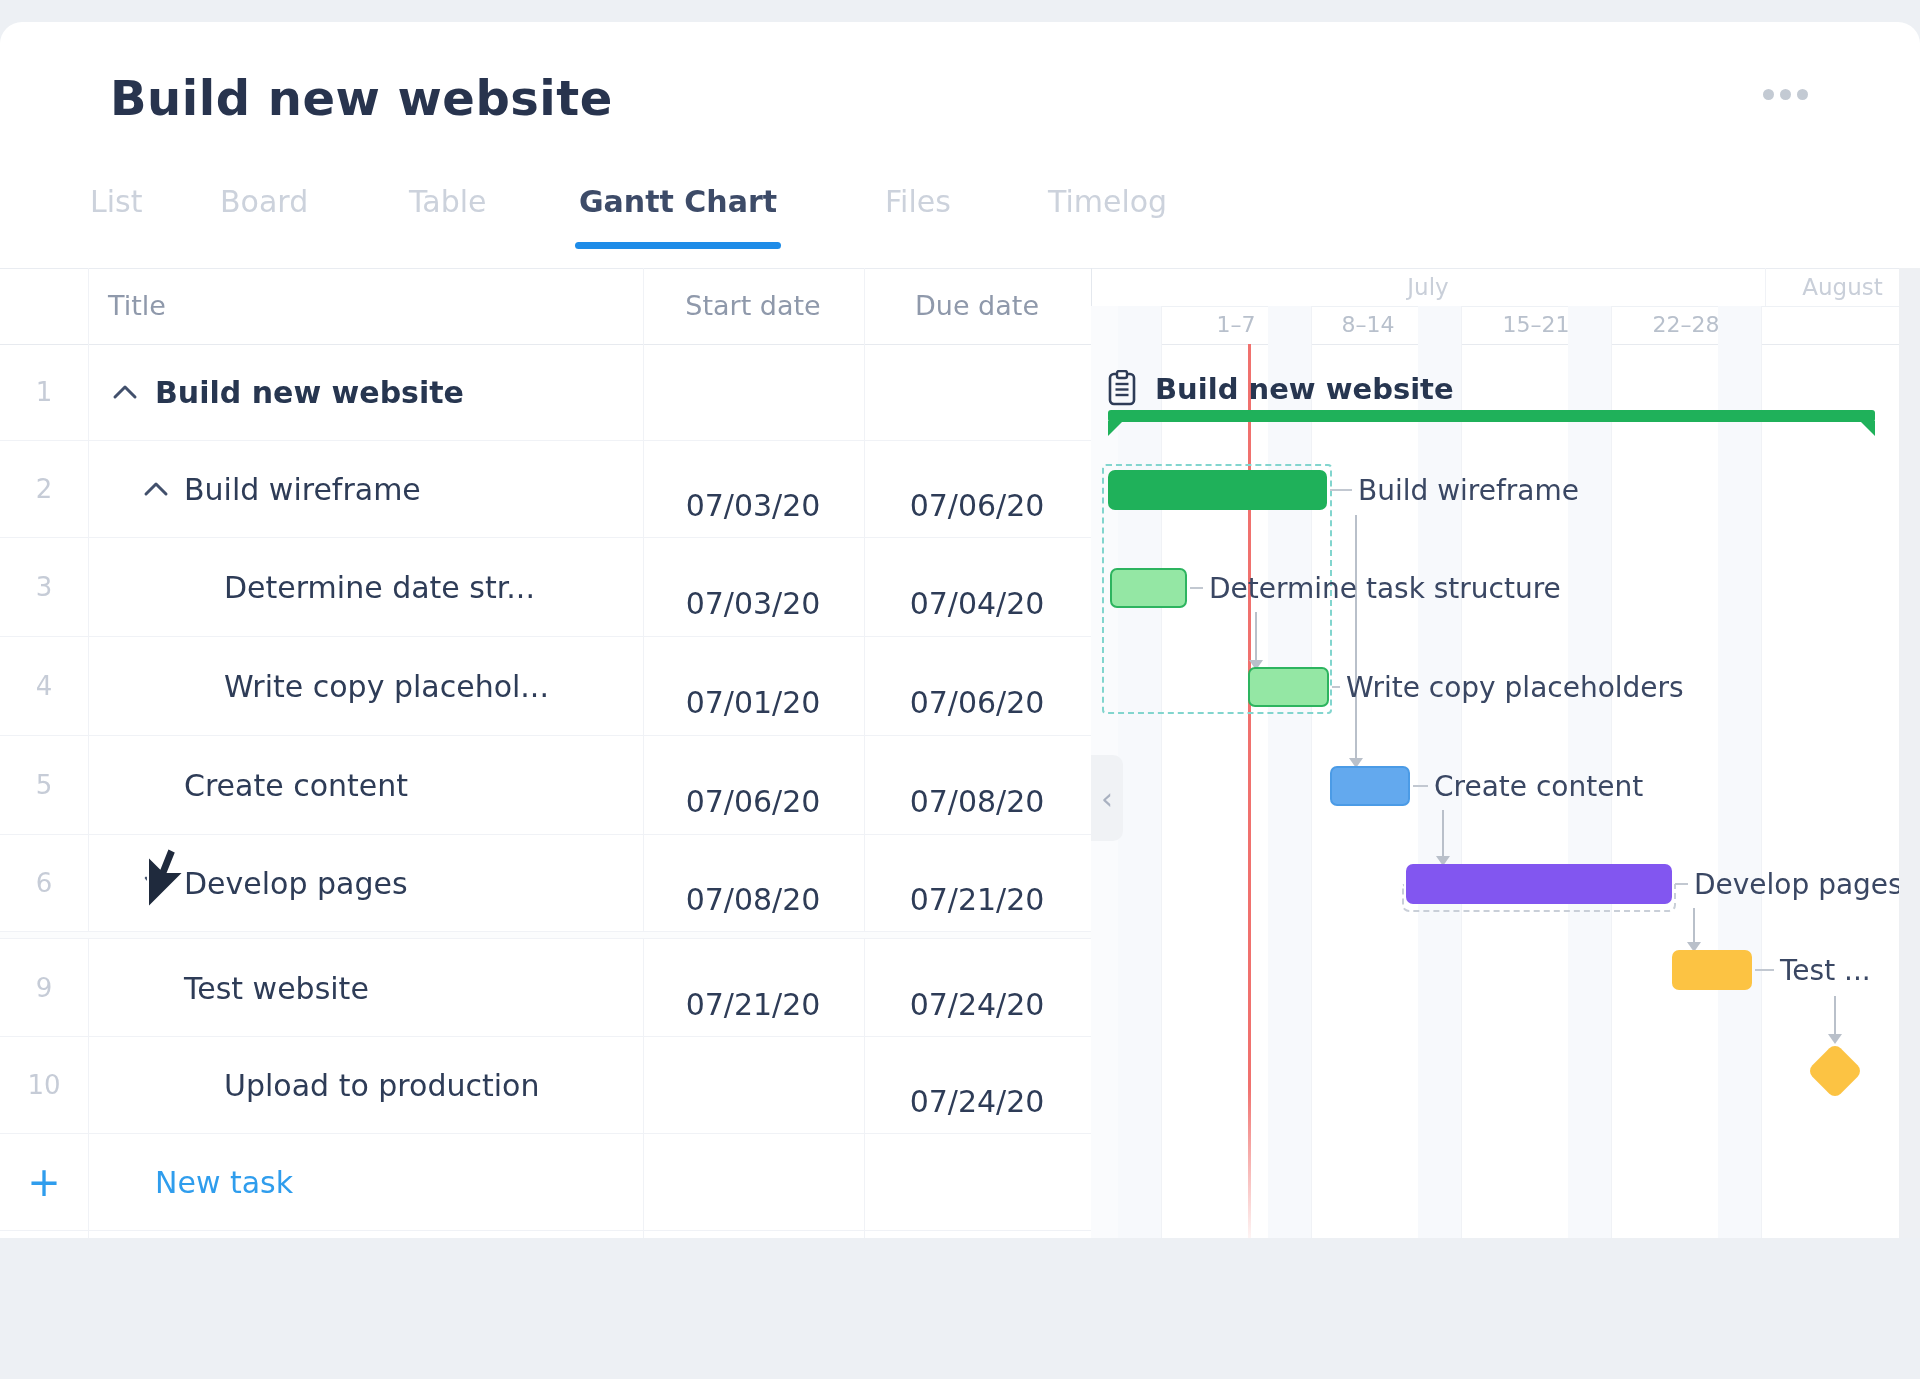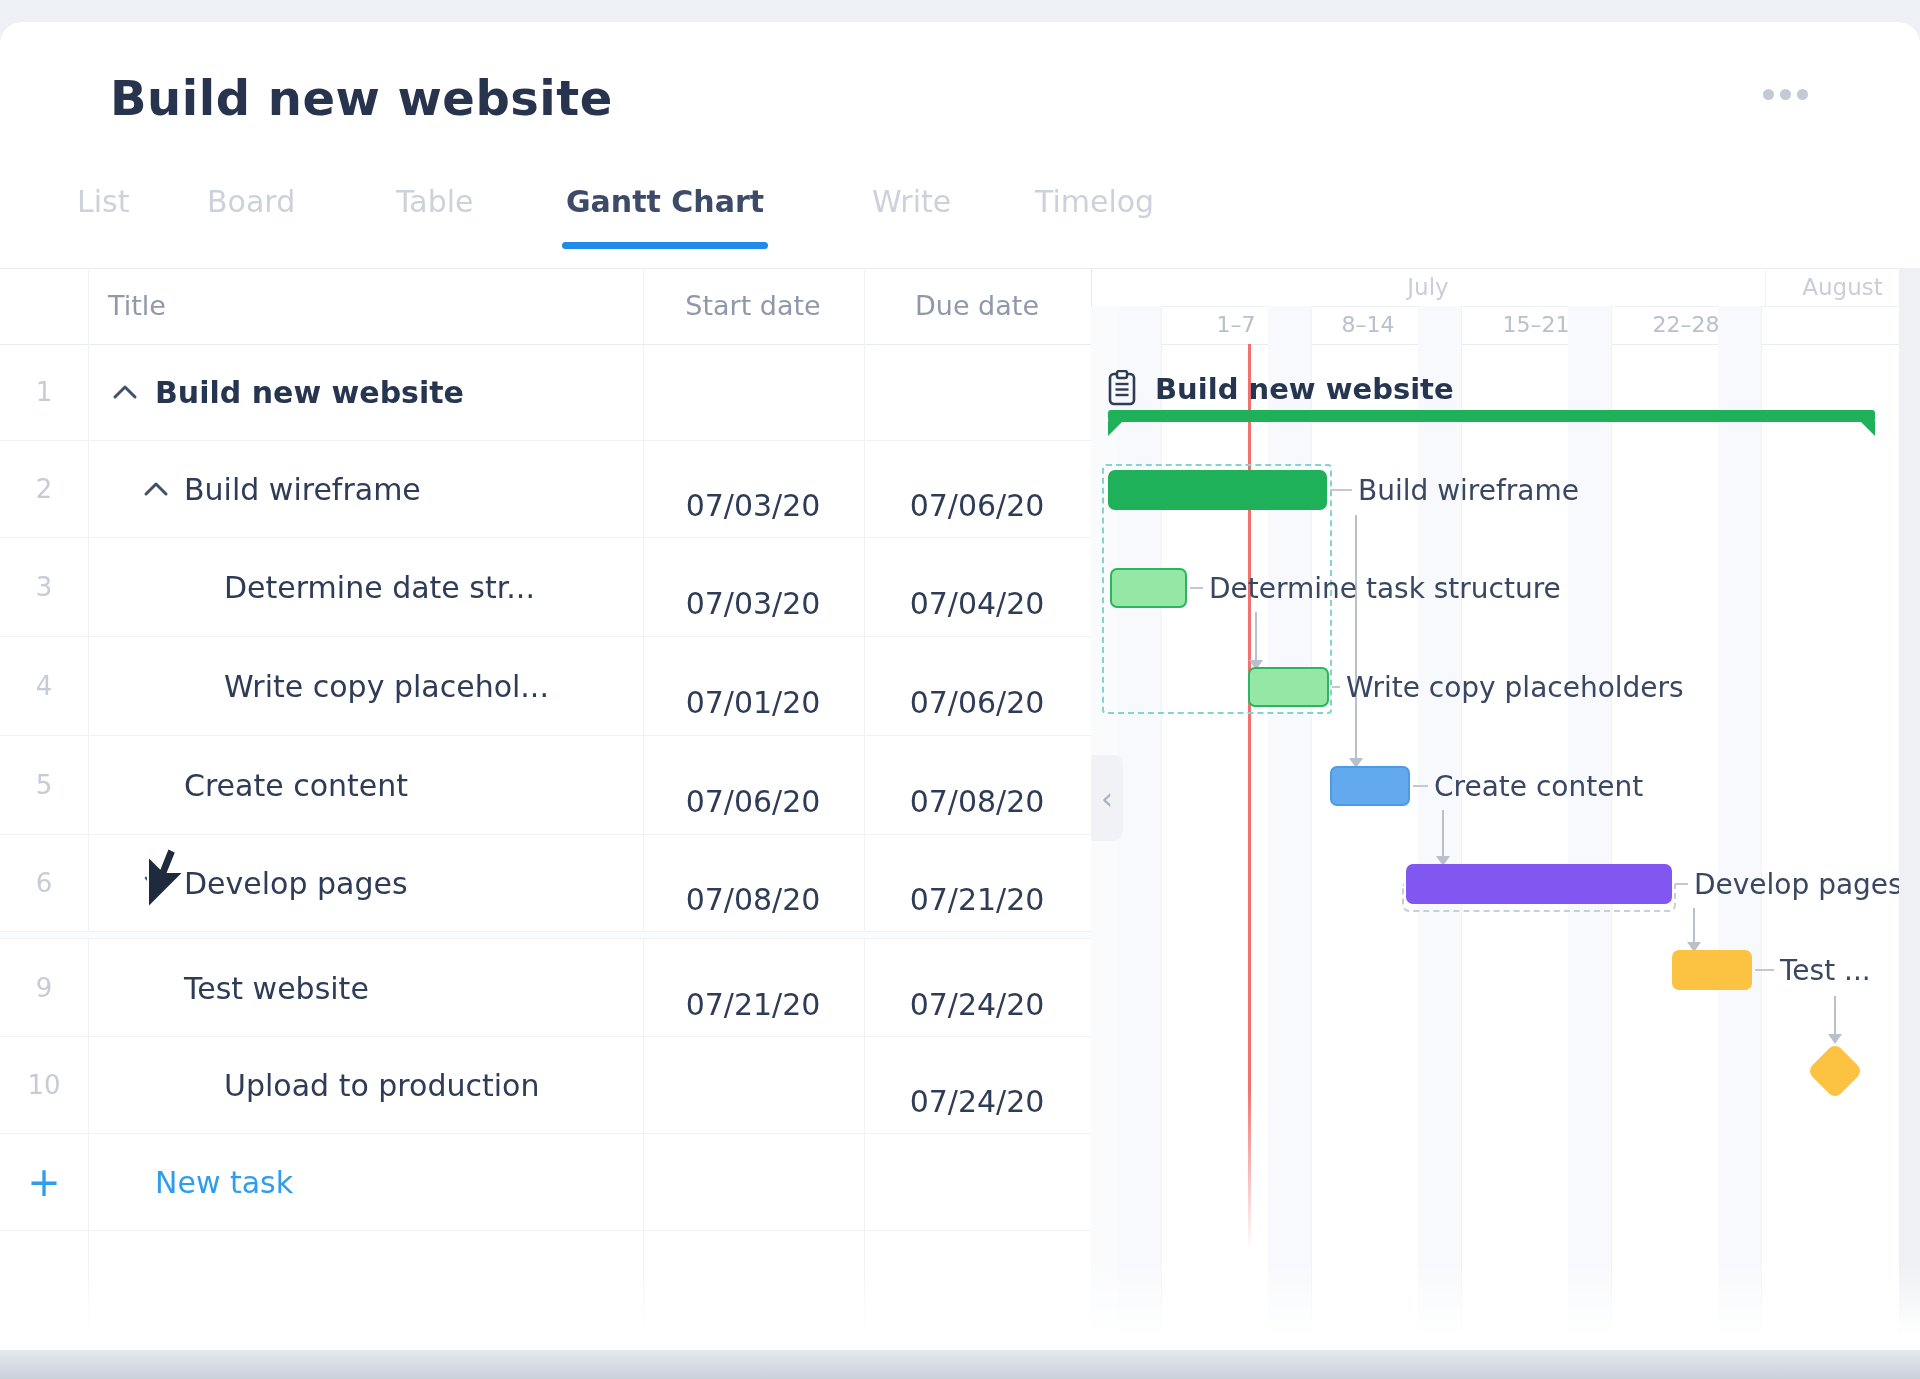--- a/index.html
+++ b/index.html
@@ -1,26 +1,26 @@
 <!DOCTYPE html>
 <html style="--accent: #1e8ce8;"><head>
 <meta charset="utf-8">
 <style>
   html,body{margin:0;padding:0;background:#edf0f4;}
   *{box-sizing:border-box;}
-  .stage{position:relative;width:1920px;height:1379px;overflow:hidden;
+  .stage{position:relative;width:1920px;height:1238px;overflow:hidden;
          background:#edf0f4;font-family:"DejaVu Sans","Liberation Sans",sans-serif;}
   .card{position:absolute;left:0;right:0;top:22px;bottom:0;background:#ffffff;
         border-radius:22px 22px 0 0;}
   .page-title{position:absolute;left:110px;top:70px;font-size:48px;font-weight:600;
         color:#28344e;letter-spacing:.5px;white-space:nowrap;}
   .dots{position:absolute;left:1763px;top:89px;display:flex;gap:6px;cursor:pointer;}
   .dots i{width:11px;height:11px;border-radius:50%;background:#c3cad3;display:block;}
   .tabs{position:absolute;left:0;top:184px;height:66px;width:1920px;}
-  .tab{position:absolute;top:0;font-size:30px;color:#ccd2dc;height:66px;cursor:pointer;white-space:nowrap;}
+  .tab{position:absolute;top:0;font-size:30px;color:#ccd2dc;height:66px;cursor:pointer;white-space:nowrap;margin-left:13px;}
   .tab.active{color:#3d4b68;font-weight:600;}
   .tab.active::after{content:"";position:absolute;left:-4px;right:-4px;top:58px;height:7px;
         border-radius:4px;background:var(--accent,#1e8ce8);}
   
   .hline{position:absolute;height:1px;background:#eef1f5;}
   .vline{position:absolute;width:1px;background:#f0f2f6;}
   .colhead{position:absolute;top:268px;height:76px;line-height:76px;font-size:27px;color:#8f99ab;white-space:nowrap;}
   .t-row{position:absolute;left:0;width:1091px;border-bottom:1px solid #f0f2f6;cursor:pointer;}
   .rnum{position:absolute;left:0;width:88px;text-align:center;font-size:26px;color:#c6ccd7;
         transform:translateY(-50%);top:50%;}
@@ -77,21 +77,21 @@
       <i></i>
       <i></i>
       <i></i>
     </div>
 
   <div class="tabs" id="tabs">
       <div class="tab" style="left: 77px;">List</div>
       <div class="tab" style="left: 207px;">Board</div>
       <div class="tab" style="left: 396px;">Table</div>
       <div class="tab active" style="left: 566px; text-align: right;">Gantt Chart</div>
-      <div class="tab" style="left: 872px;">Write</div>
+      <div class="tab" style="left: 872px;">Files</div>
       <div class="tab" style="left: 1035px;">Timelog</div>
     </div>
 
   <div class="hline" style="left:0;top:268px;width:1920px;background:#e9ecf1;"></div>
   <div class="hline" style="left:0;top:344px;width:1920px;background:#e7eaef;"></div>
   <div class="hline" style="left:1091px;top:306px;width:829px;"></div>
   <div class="vline" style="left:88px;top:268px;height:1077px;"></div>
   <div class="vline" style="left:643px;top:268px;height:1077px;"></div>
   <div class="vline" style="left:864px;top:268px;height:1077px;"></div>
   <div class="vline" style="left:1091px;top:268px;height:1077px;background:#e4e8ee;"></div>

